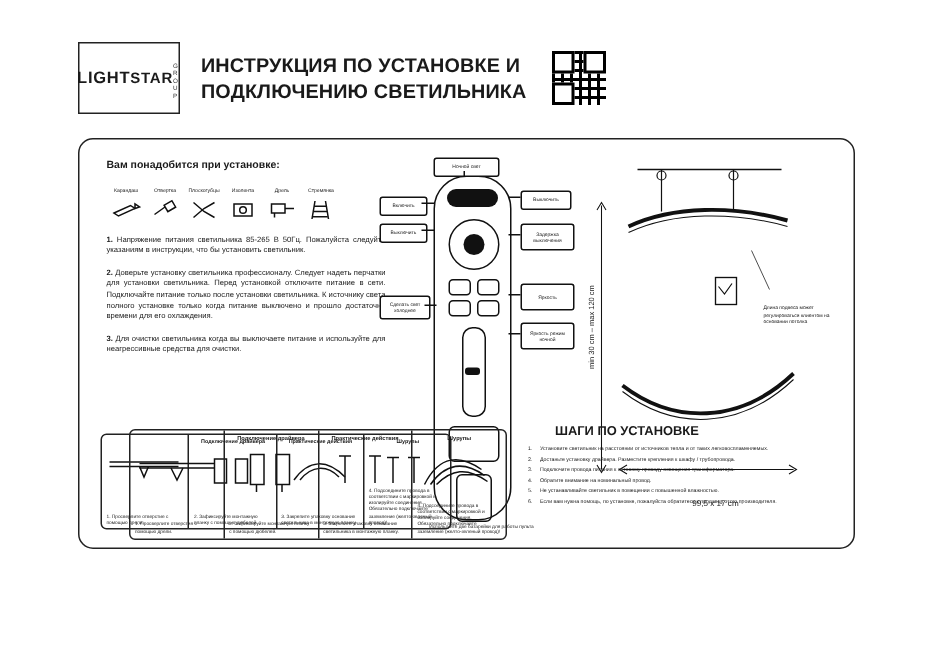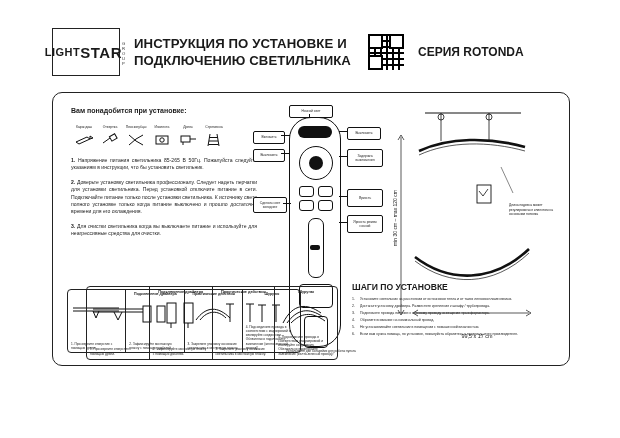--- a/index.html
+++ b/index.html
@@ -16,21 +16,21 @@
   .header{
     position:absolute;left:52px;top:22px;width:516px;height:60px;
     display:flex;align-items:center;
   }
   .logo{
     width:66px;height:46px;border:1px solid #222;
     display:flex;flex-direction:row;align-items:center;justify-content:center;
     flex:0 0 auto;
   }
   .logo .l1{font-size:11px;font-weight:bold;letter-spacing:.5px;line-height:11px;}
-  .logo .l2{font-size:15px;font-weight:bold;letter-spacing:.5px;line-height:11px;}
+  .logo .l2{font-size:10px;font-weight:bold;letter-spacing:.5px;line-height:11px;}
   .logo .l3{font-size:4.2px;letter-spacing:2px;margin-top:3px;color:#333;}
   .title{
     flex:1 1 auto;padding-left:14px;padding-right:8px;
     font-size:13.2px;font-weight:bold;line-height:17px;letter-spacing:.1px;
     text-transform:uppercase;
   }
   .qr{
     width:36px;height:36px;flex:0 0 auto;margin-right:14px;
     background:
       linear-gradient(90deg,#000 2px,transparent 2px) 0 0/6px 6px,
@@ -138,21 +138,21 @@
     position:absolute;left:86px;top:286px;width:250px;height:72px;
     border:1px solid #222;border-radius:4px;display:flex;
   }
   .scell{flex:1 1 0;border-right:1px solid #222;position:relative;padding:3px;}
   .scell:last-child{border-right:none;}
   .scap{font-size:3.8px;font-weight:bold;text-align:center;display:block;}
   .sdesc{position:absolute;left:3px;right:3px;bottom:3px;font-size:3.2px;line-height:4.3px;}
 
   
   .steps2{position:absolute;left:352px;top:282px;width:216px;}
-  .steps2 h3{margin:0 0 5px 0;font-size:8.6px;font-weight:bold;}
+  .steps2 h3{margin:0 0 5px 18px;font-size:8.6px;font-weight:bold;}
   .s2{display:flex;font-size:3.5px;line-height:4.8px;margin-bottom:2.2px;}
   .s2 .n{width:8px;flex:0 0 auto;}
   .s2 .t{flex:1 1 auto;text-align:justify;}
 
   .footer{
     position:absolute;left:0;right:0;top:398px;text-align:center;
     font-size:11.5px;font-weight:bold;letter-spacing:.4px;
   }
 
   svg.ic{stroke:#111;fill:none;stroke-width:1;}
@@ -166,21 +166,20 @@
     <div class="logo">
       <div class="l1">LIGHT</div>
       <div class="l2">STAR</div>
       <div class="l3">G R O U P</div>
     </div>
     <div class="title">ИНСТРУКЦИЯ ПО УСТАНОВКЕ И ПОДКЛЮЧЕНИЮ СВЕТИЛЬНИКА</div>
     <div class="qr">
         <span class="qrb"></span>
       </div>
     <div class="series">
-      <div>СЕРИЯ ROTONDA</div>
     </div>
   </div>
 
   <div class="frame">
 
     <div class="col-left">
       <div class="need-title">Вам понадобится при установке:</div>
 
       <div class="tools">
         <div class="tool">

